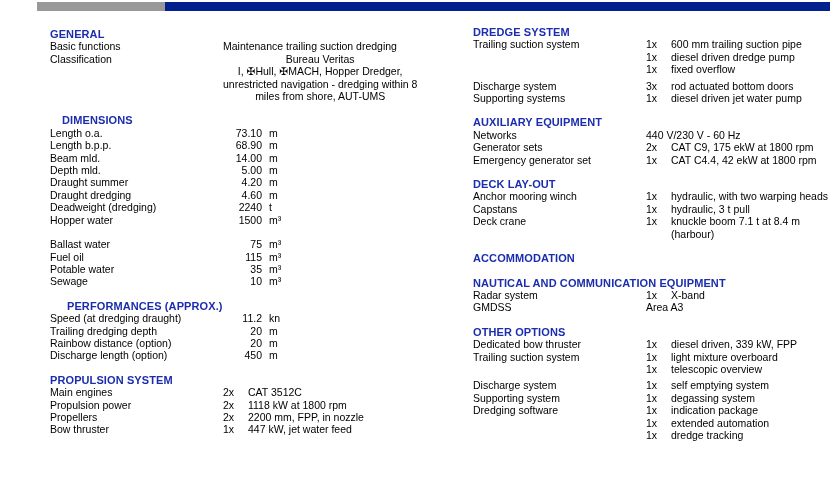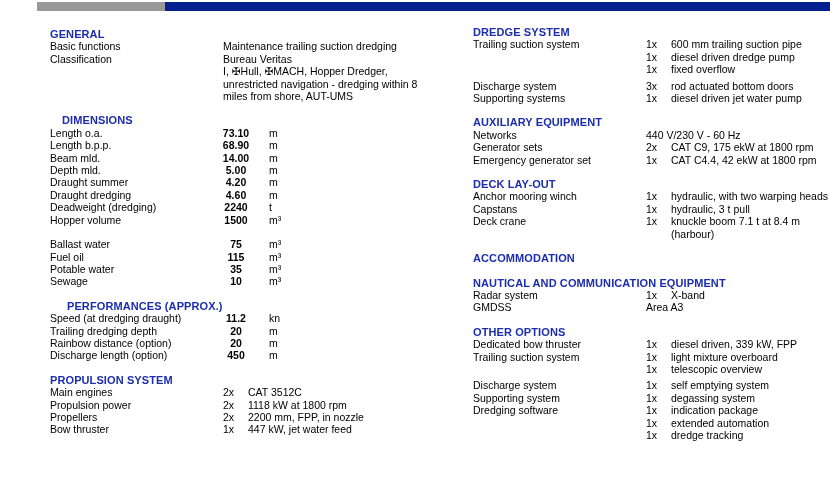--- a/index.html
+++ b/index.html
@@ -25,24 +25,24 @@
     font-weight: bold;
     font-size: 11px;
     line-height: 12.4px;
     letter-spacing: 0.1px;
   }
   .row { display: flex; line-height: 12.4px; white-space: nowrap; }
   .row.spacer { height: 4px; }
   .cell { display: block; }
   
   .kv .label { width: 173px; flex: none; }
-  .kv .value-lines { flex: none; }
+  .kv .value-lines { flex: none; text-align: center; }
   
   .num .label { width: 160px; flex: none; }
-  .num .num   { width: 52px; flex: none; text-align: center; font-weight: bold; }
+  .num .num   { width: 52px; flex: none; text-align: right; }
   .num .unit  { margin-left: 7px; }
   
   .qty .label { width: 173px; flex: none; }
   .qty .qty   { width: 25px; flex: none; }
   .qty .desc  { flex: none; }
   .qty .merged{ flex: none; }
 </style>
 </head>
 <body>
 
@@ -101,21 +101,21 @@
           <span class="cell label">Draught dredging</span>
           <span class="cell num">4.60</span>
           <span class="cell unit">m</span>
         </div>
         <div class="row num">
           <span class="cell label">Deadweight (dredging)</span>
           <span class="cell num">2240</span>
           <span class="cell unit">t</span>
         </div>
         <div class="row num">
-          <span class="cell label">Hopper volume</span>
+          <span class="cell label">Hopper water</span>
           <span class="cell num">1500</span>
           <span class="cell unit">m³</span>
         </div>
       </div>
       <div class="section">
         <div class="row num">
           <span class="cell label">Ballast water</span>
           <span class="cell num">75</span>
           <span class="cell unit">m³</span>
         </div>

